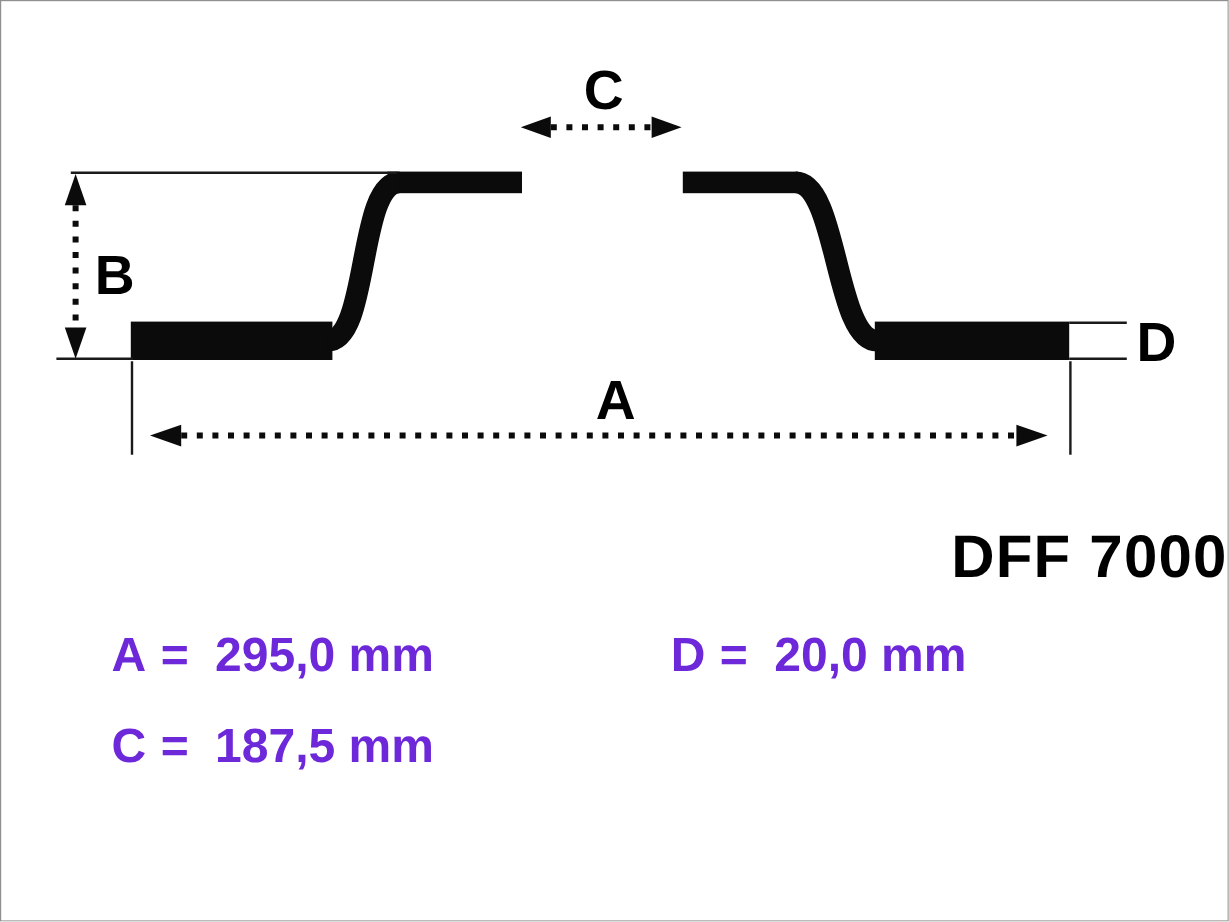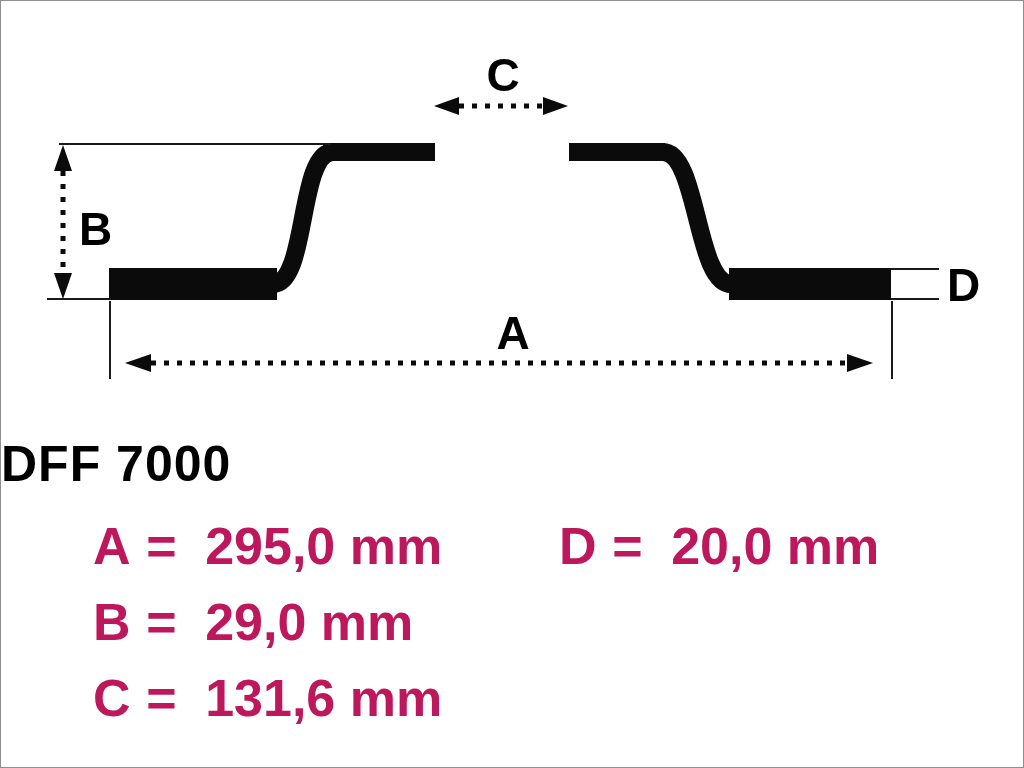--- a/index.html
+++ b/index.html
@@ -36,34 +36,34 @@
     font-family: "Liberation Sans", sans-serif;
     font-weight: bold;
     font-size: 46px;
     fill: #000000;
   }
   .title {
     position: absolute;
     left: 0;
     top: 434px;
     width: 100%;
-    text-align: left;
+    text-align: right;
     font-size: 50px;
     font-weight: bold;
     color: #000000;
     letter-spacing: 1px;
   }
   .spec-col {
     position: absolute;
     display: flex;
     flex-direction: column;
     gap: 30px;
-    font-size: 52px;
+    font-size: 40px;
     font-weight: bold;
-    color: #be185d;
+    color: #6d28d9;
   }
   .spec-col.left  { left: 92px;  top: 522px; }
   .spec-col.right { left: 558px; top: 522px; }
   .spec-row { white-space: nowrap; line-height: 46px; }
   .spec-row .eq  { margin: 0 0.30em; }
   .spec-row .val { margin-left: 0.25em; }
 </style>
 </head>
 <body>
 
@@ -102,24 +102,21 @@
     <text class="dim" x="946" y="300" text-anchor="start">D</text>
   </svg>
 
   <div class="title">DFF 7000</div>
 
   <div class="spec-col left">
     <div class="spec-row">
       <span class="lbl">A</span><span class="eq">=</span><span class="val">295,0 mm</span>
     </div>
     <div class="spec-row">
-      <span class="lbl">B</span><span class="eq">=</span><span class="val">29,0 mm</span>
-    </div>
-    <div class="spec-row">
-      <span class="lbl">C</span><span class="eq">=</span><span class="val">131,6 mm</span>
+      <span class="lbl">C</span><span class="eq">=</span><span class="val">187,5 mm</span>
     </div>
   </div>
 
   <div class="spec-col right">
     <div class="spec-row">
       <span class="lbl">D</span><span class="eq">=</span><span class="val">20,0 mm</span>
     </div>
   </div>
 
 </div>

